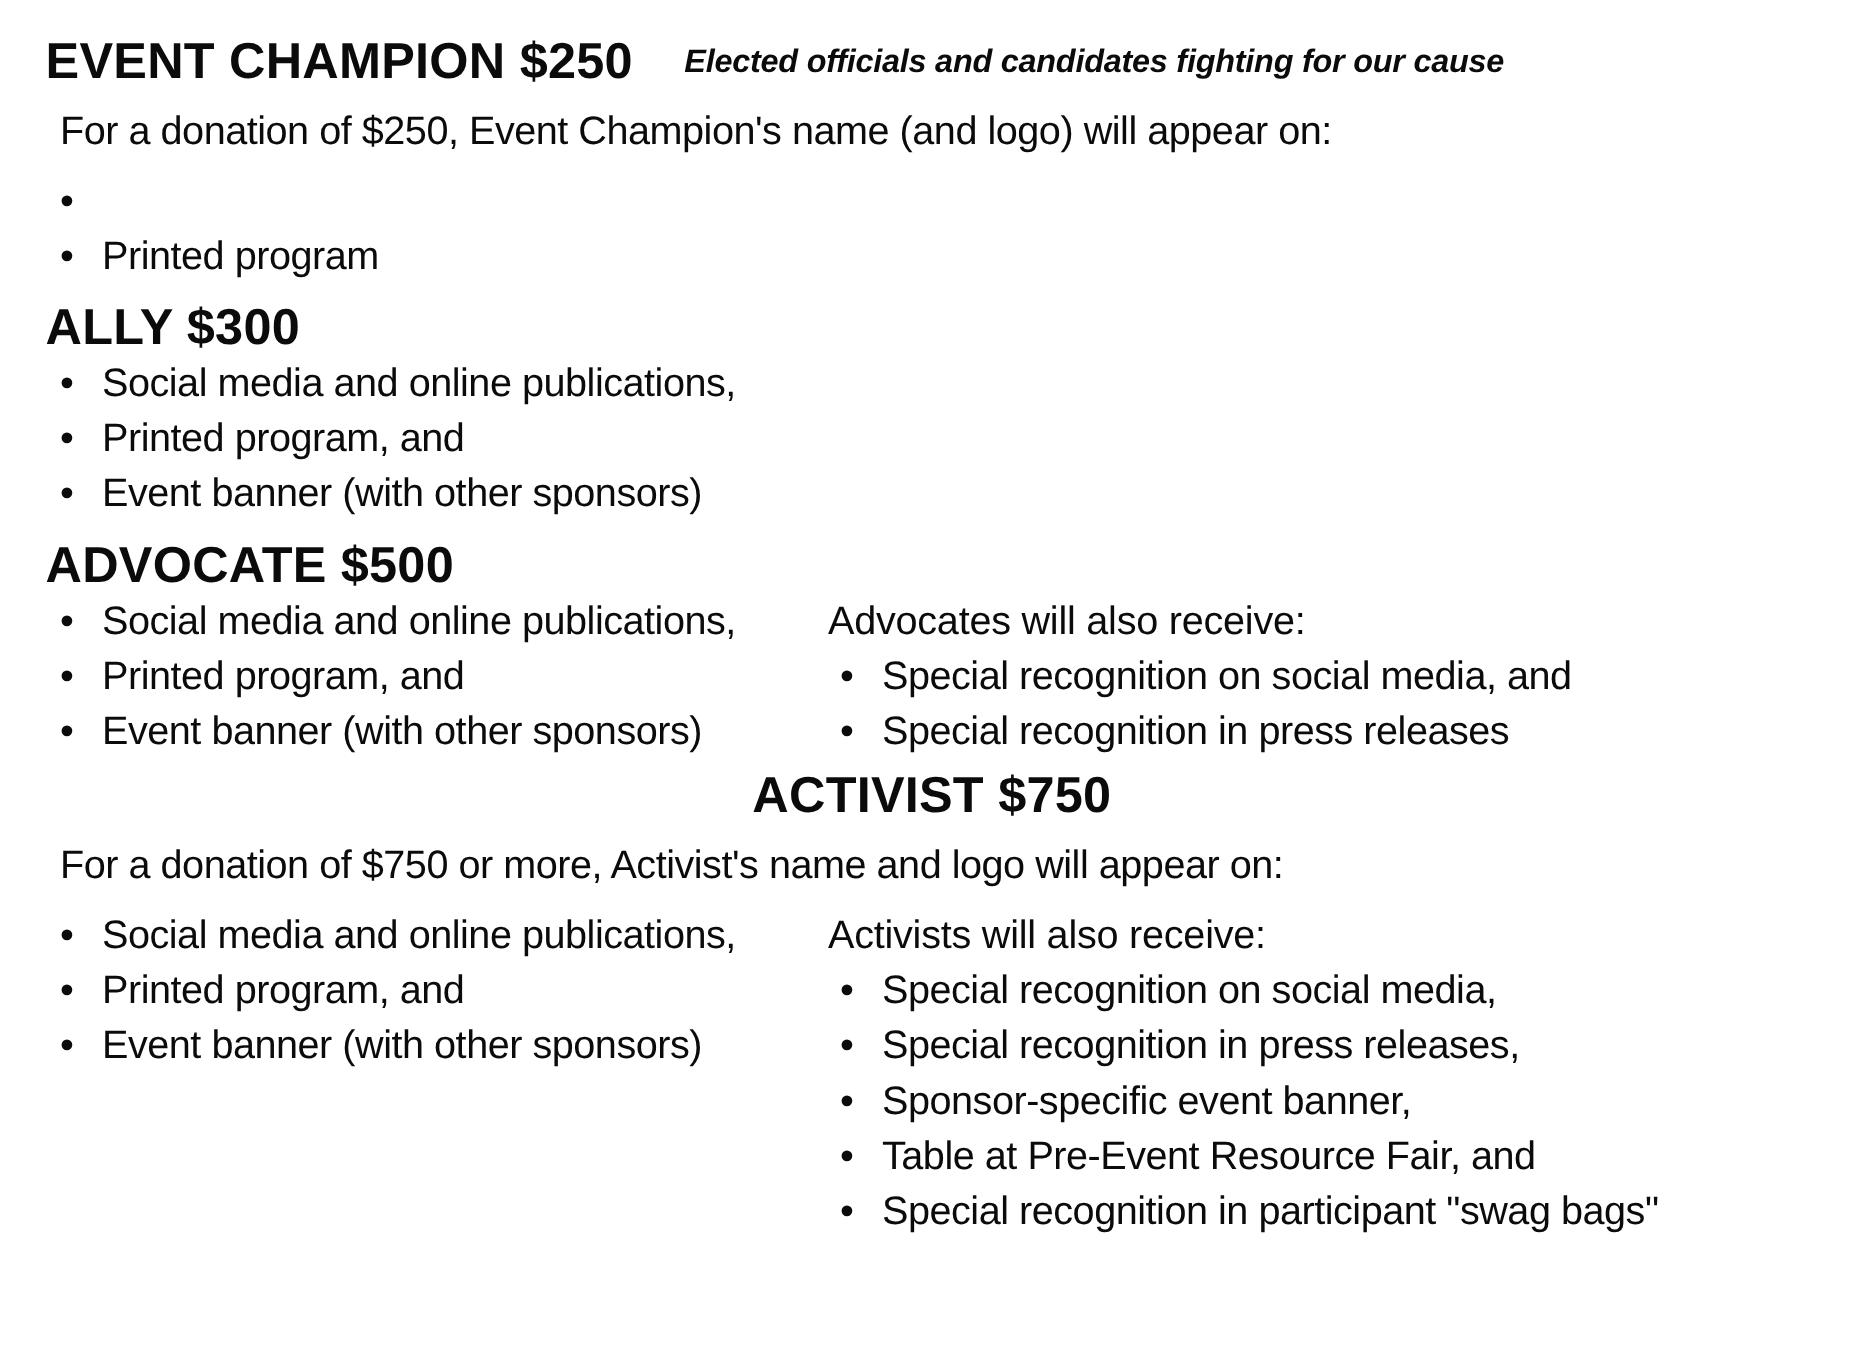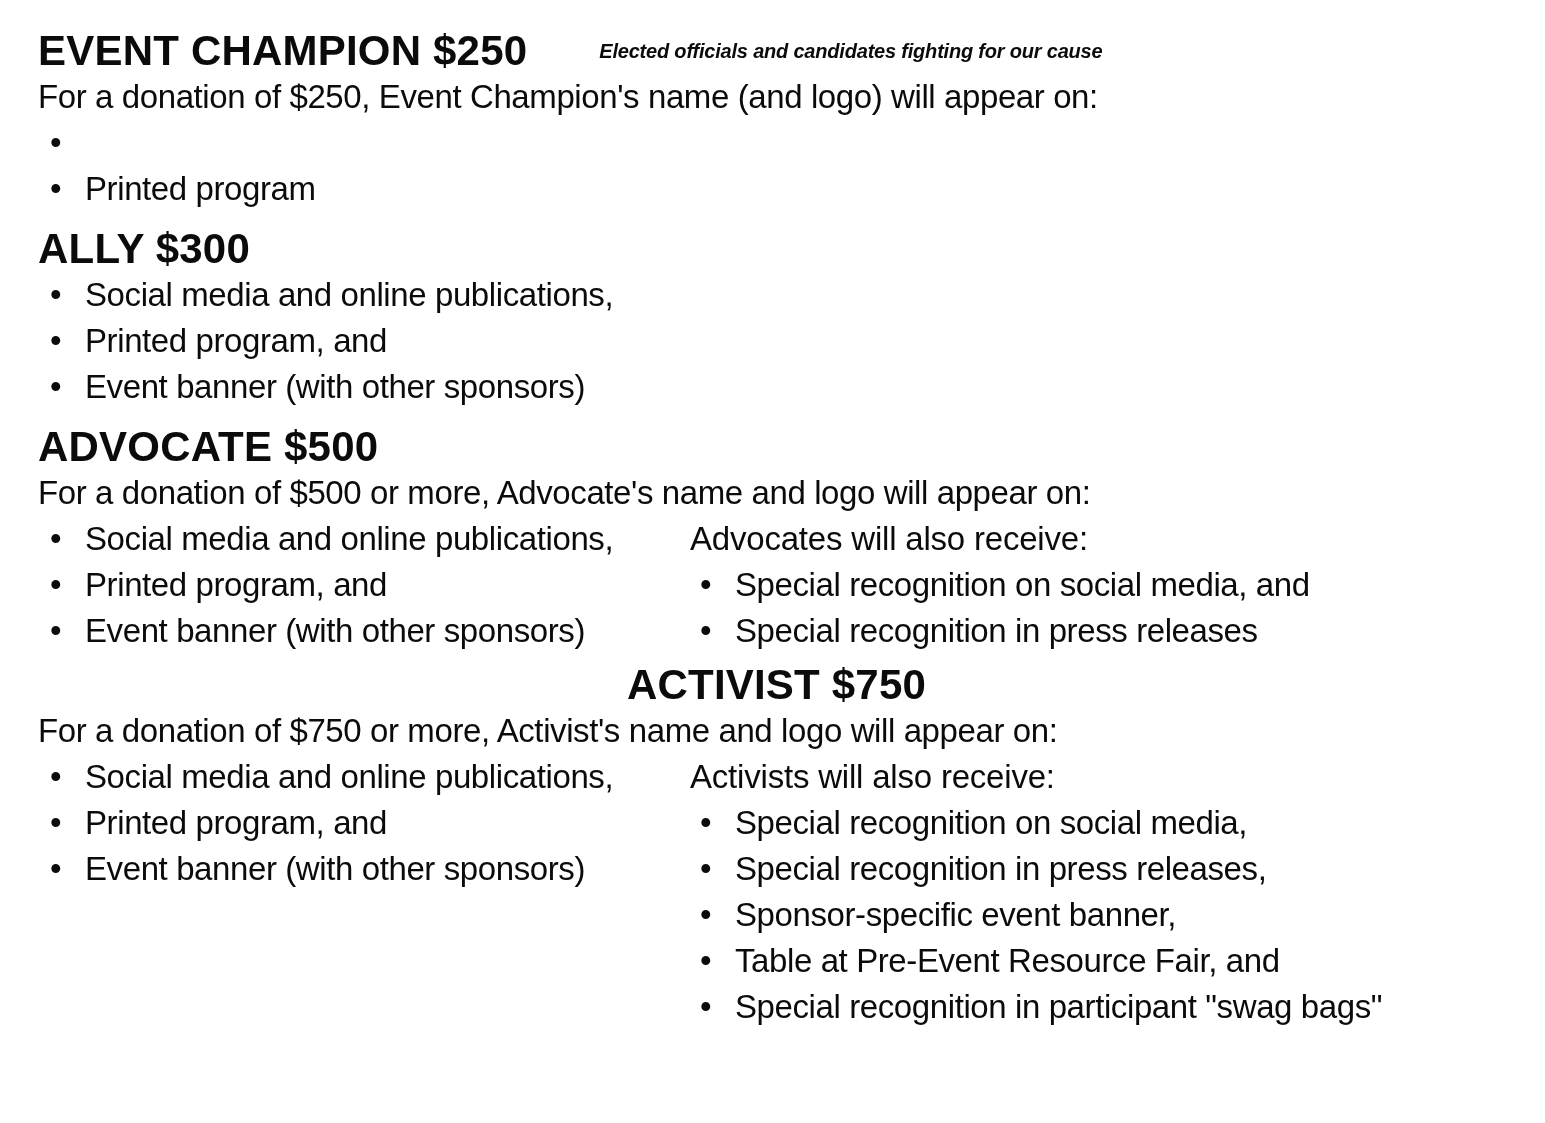--- a/index.html
+++ b/index.html
@@ -23,27 +23,27 @@
     white-space: nowrap;
   }
   .heading {
     margin: 0;
     font-size: 42px;
     font-weight: 700;
     letter-spacing: 0.2px;
     line-height: 46px;
   }
   .tagline {
-    margin-left: 72px;
-    font-size: 20px;
+    margin-left: 43px;
+    font-size: 27px;
     font-weight: 700;
     font-style: italic;
     letter-spacing: -0.2px;
   }
-  .intro { margin: 0; height: 46px; }
+  .intro { margin: 12px; height: 46px; }
   .mt-ally     { margin-top: 14px; }
   .mt-advocate { margin-top: 14px; }
   .mt-activist { margin-top: 8px; text-align: center; }
   .b { display: flex; height: 46px; }
   .dot {
     display: inline-block;
     box-sizing: content-box;
     width: 35px;
     padding-left: 12px;
     flex: 0 0 auto;
@@ -88,21 +88,20 @@
       <span>Printed program, and</span>
     </div>
     <div class="b">
       <span class="dot">•</span>
       <span>Event banner (with other sponsors)</span>
     </div>
   </section>
 
   <section>
     <h2 class="heading mt-advocate">ADVOCATE $500</h2>
-    <p class="intro">For a donation of $500 or more, Advocate's name and logo will appear on:</p>
     <div class="cols">
       <div class="row">
         <div class="b">
           <span class="dot">•</span>
           <span>Social media and online publications,</span>
         </div>
         <div class="cell also-label">Advocates will also receive:</div>
       </div>
       <div class="row">
         <div class="b">

